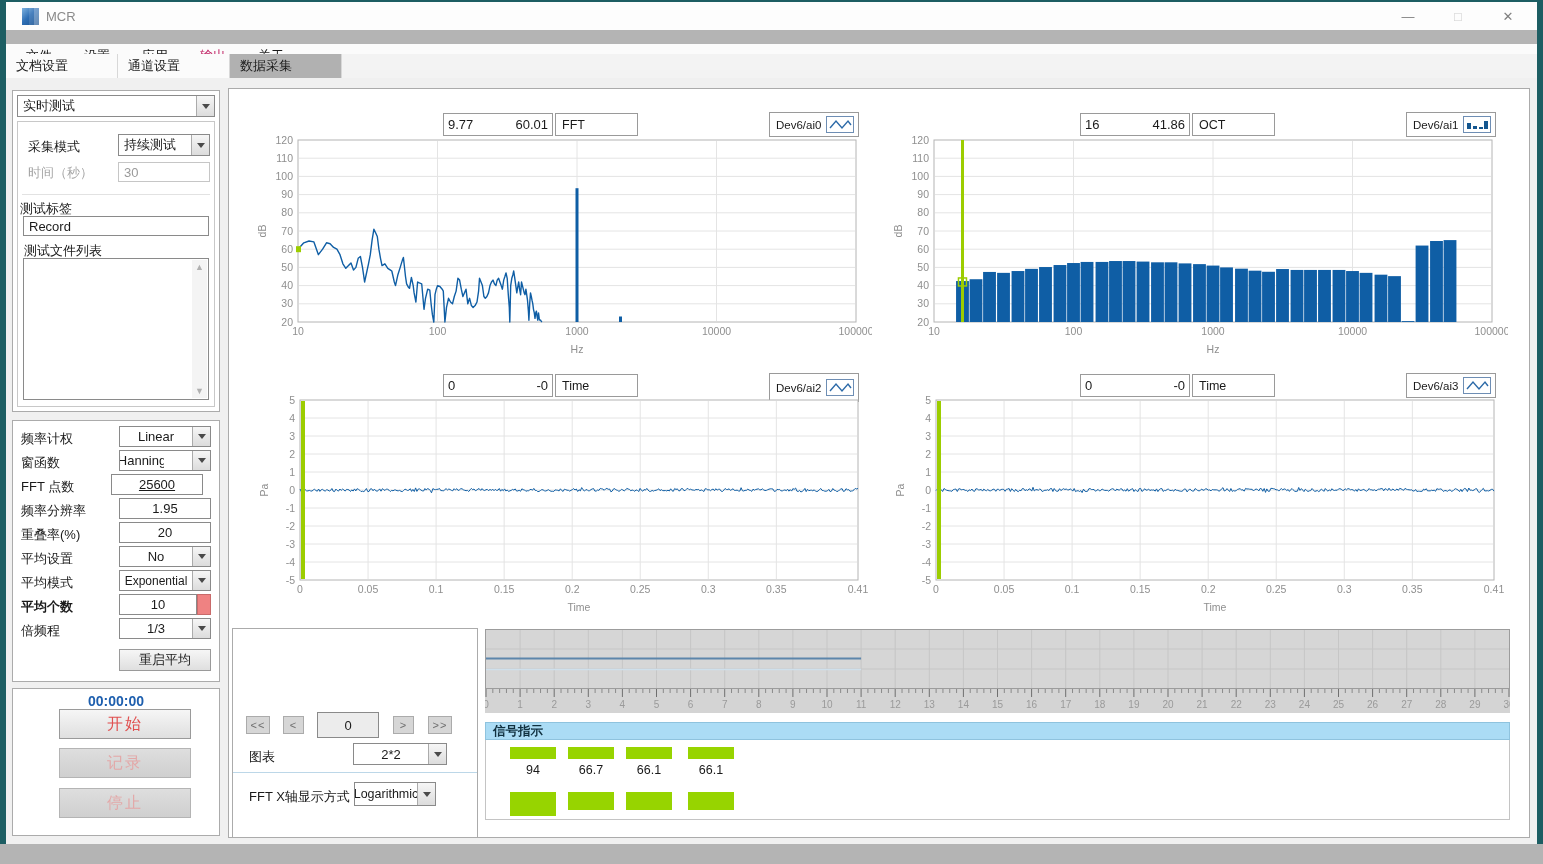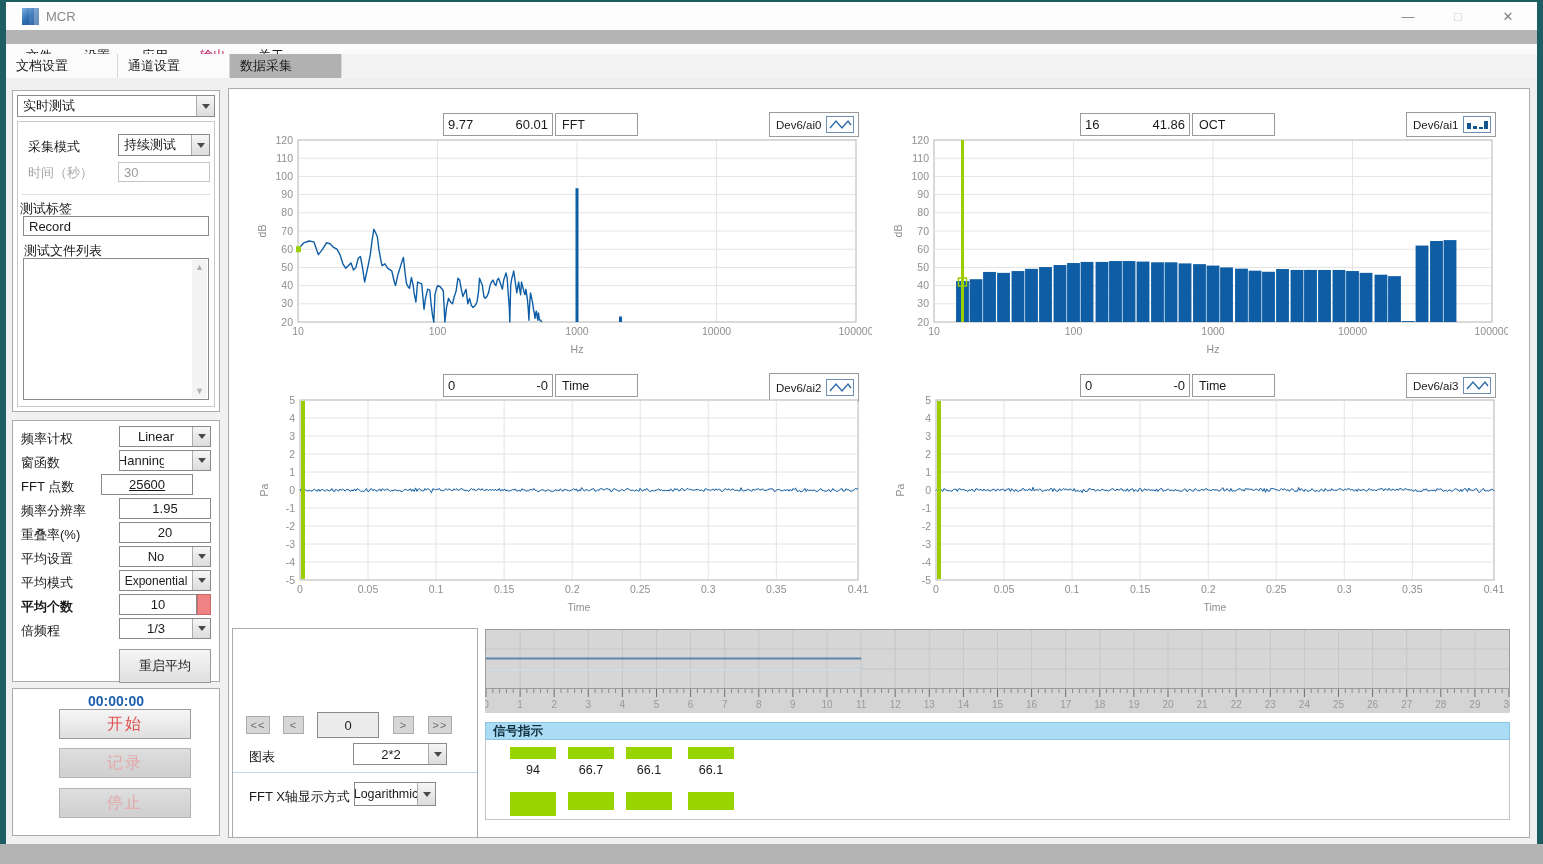--- a/index.html
+++ b/index.html
@@ -138,21 +138,21 @@
       </div>
   </div>
   <span class="lbl" style="left:8px;top:33px;">窗函数</span>
   <div class="combo" style="left:106px;top:29px;width:92px;height:21px;gap:28px;">
     <div class="val">Hanning</div>
     <div class="chevbtn">
         <div class="chev"></div>
       </div>
   </div>
   <span class="lbl" style="left:8px;top:57px;">FFT 点数</span>
-  <div class="field center" style="left:88px;top:53px;width:92px;height:21px;text-decoration:underline;">25600</div>
+  <div class="field center" style="left:98px;top:53px;width:92px;height:21px;text-decoration:underline;">25600</div>
   <span class="lbl" style="left:8px;top:81px;">频率分辨率</span>
   <div class="field center" style="left:106px;top:77px;width:92px;height:21px;">1.95</div>
   <span class="lbl" style="left:8px;top:105px;">重叠率(%)</span>
   <div class="field center" style="left:106px;top:101px;width:92px;height:21px;">20</div>
   <span class="lbl" style="left:8px;top:129px;">平均设置</span>
   <div class="combo" style="left:106px;top:125px;width:92px;height:21px;">
     <div class="val">No</div>
     <div class="chevbtn">
         <div class="chev"></div>
       </div>
@@ -167,21 +167,21 @@
   <span class="lbl" style="left:8px;top:177px;font-weight:bold;">平均个数</span>
   <div class="field center" style="left:106px;top:173px;width:78px;height:21px;">10</div>
   <div class="swatch" style="left:184px;top:173px;width:14px;height:21px;"></div>
   <span class="lbl" style="left:8px;top:201px;">倍频程</span>
   <div class="combo" style="left:106px;top:197px;width:92px;height:21px;">
     <div class="val">1/3</div>
     <div class="chevbtn">
         <div class="chev"></div>
       </div>
   </div>
-  <div class="btn" style="left:106px;top:228px;width:92px;height:34px;">重启平均</div>
+  <div class="btn" style="left:106px;top:228px;width:92px;height:22px;">重启平均</div>
 </div>
 
 <div class="panel" style="left:12px;top:688px;width:208px;height:148px;">
   <div class="timer" style="top:4px;">00:00:00</div>
   <div class="btn big start" style="left:46px;top:20px;width:132px;height:30px;">开始</div>
   <div class="btn big dis" style="left:46px;top:59px;width:132px;height:30px;">记录</div>
   <div class="btn big dis" style="left:46px;top:99px;width:132px;height:30px;">停止</div>
 </div>
 
 <div class="panel" style="left:228px;top:88px;width:1302px;height:750px;"></div>

